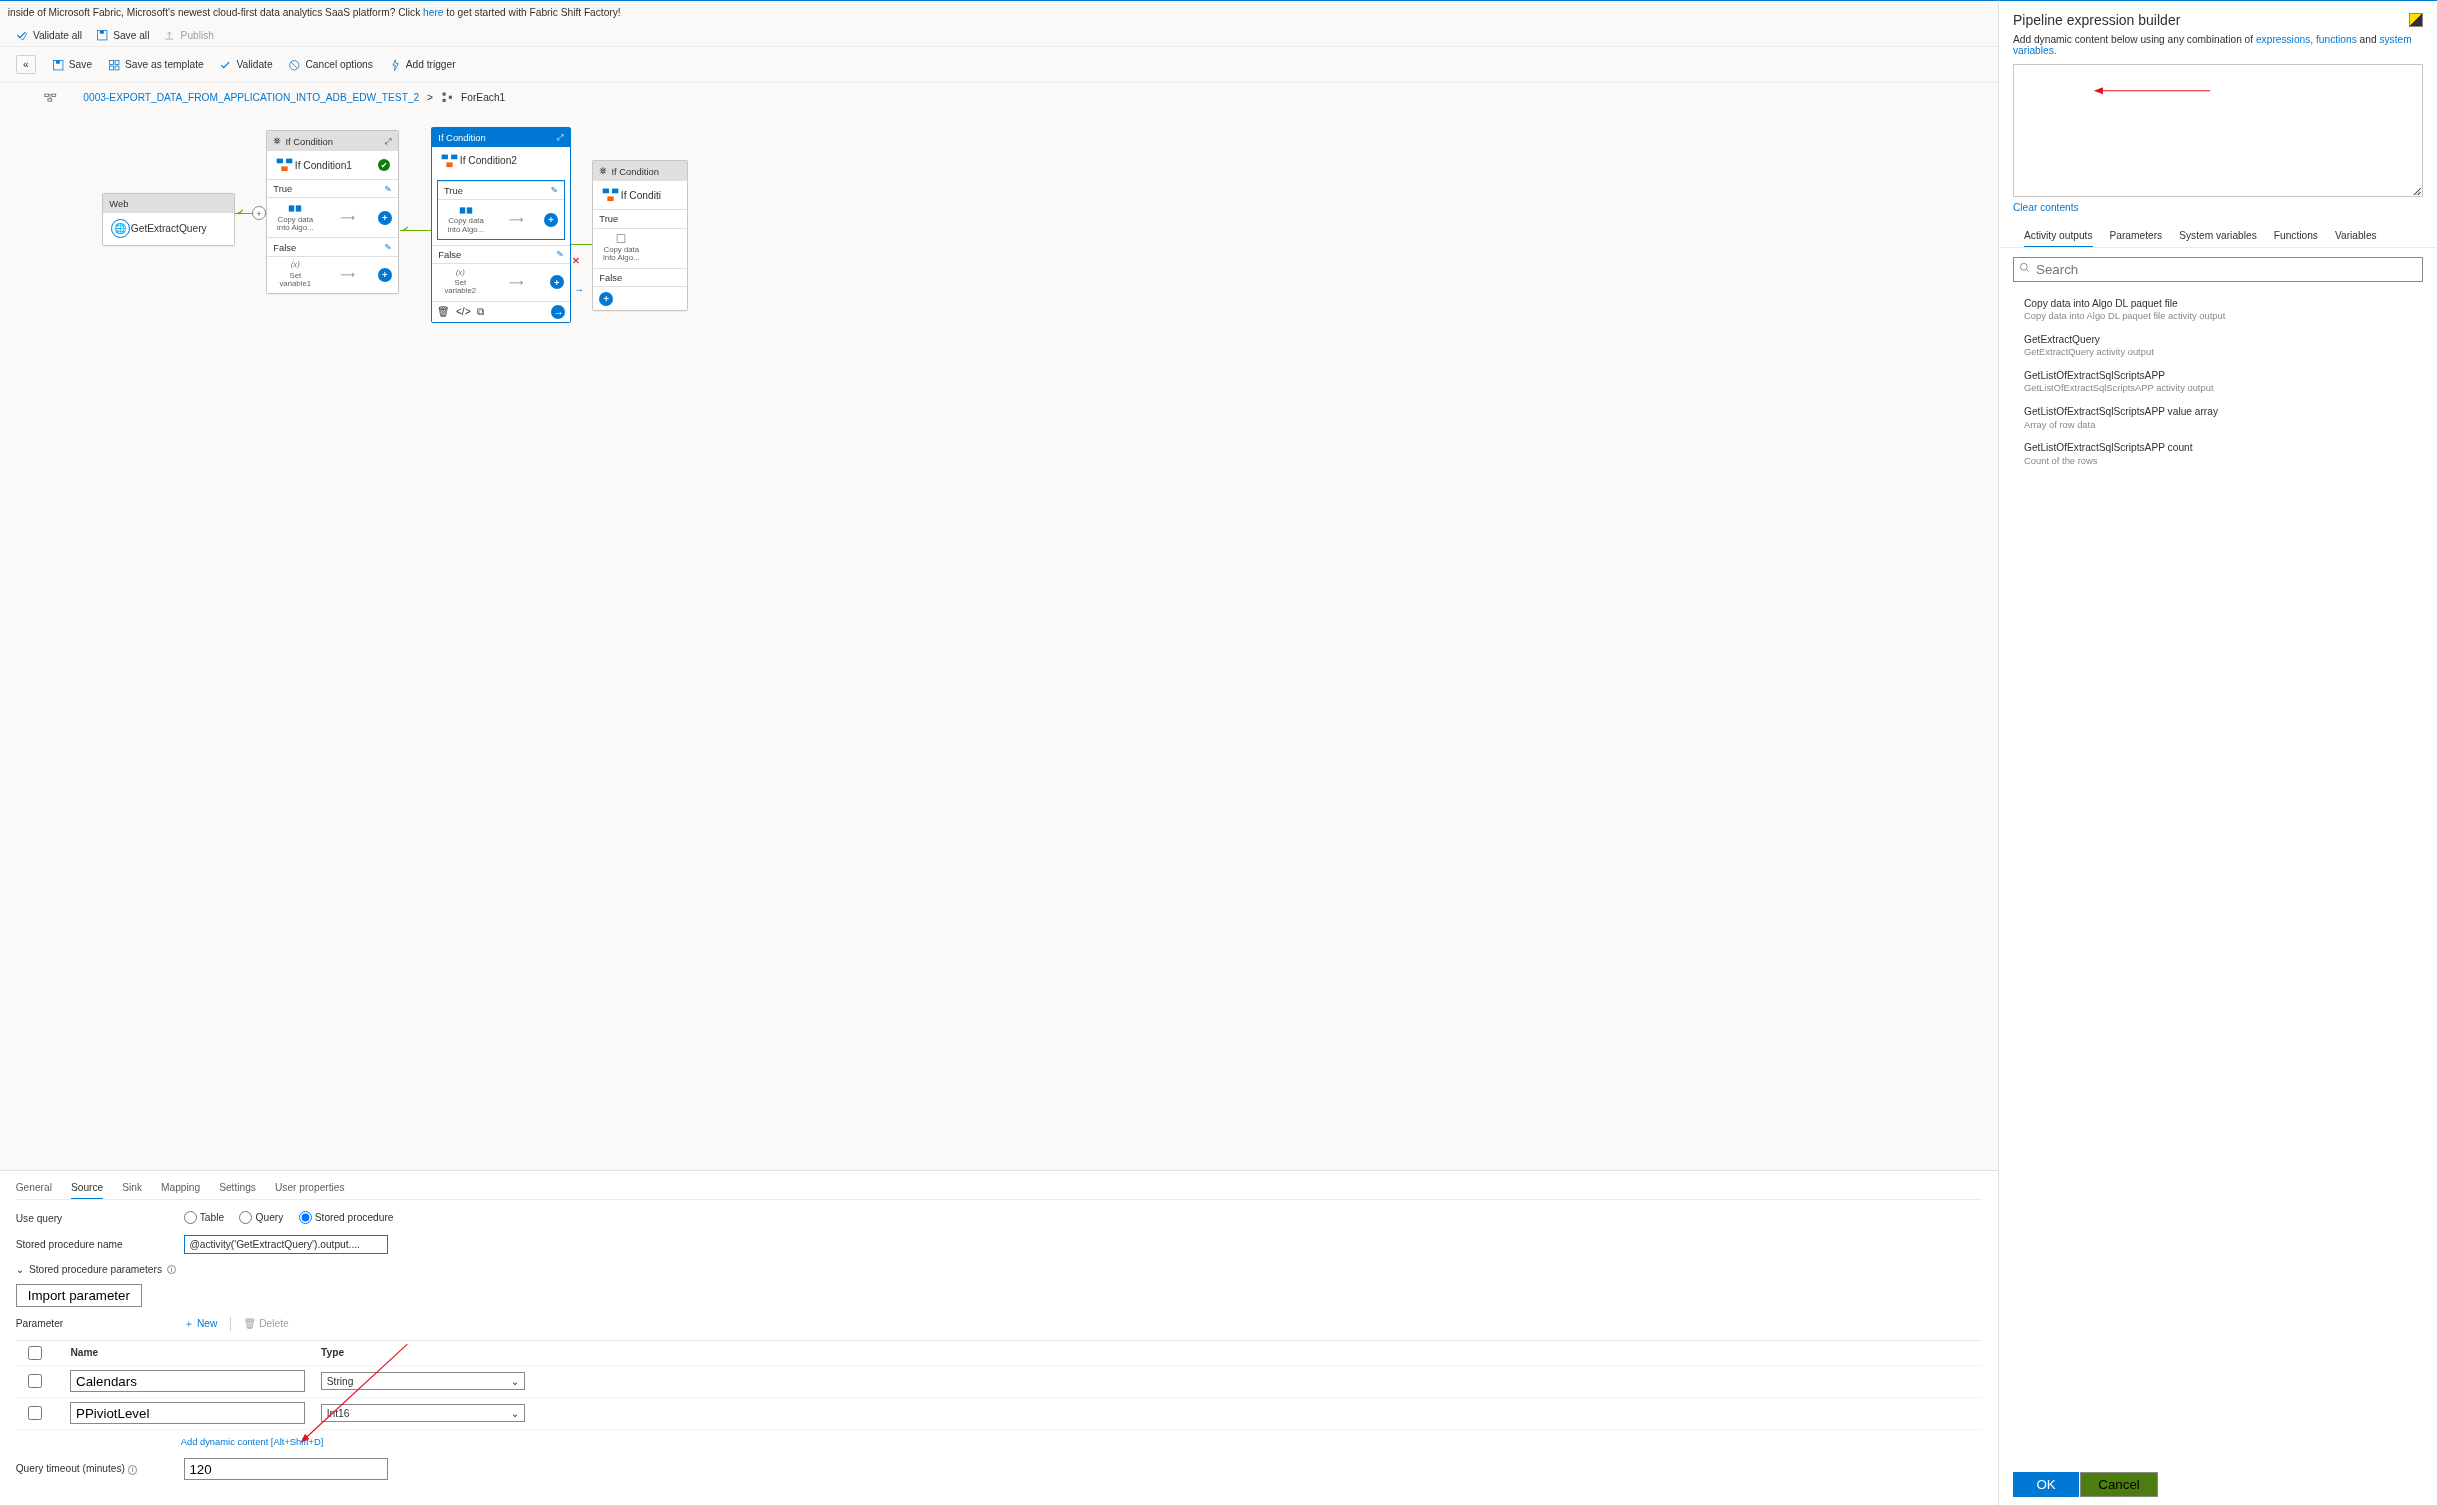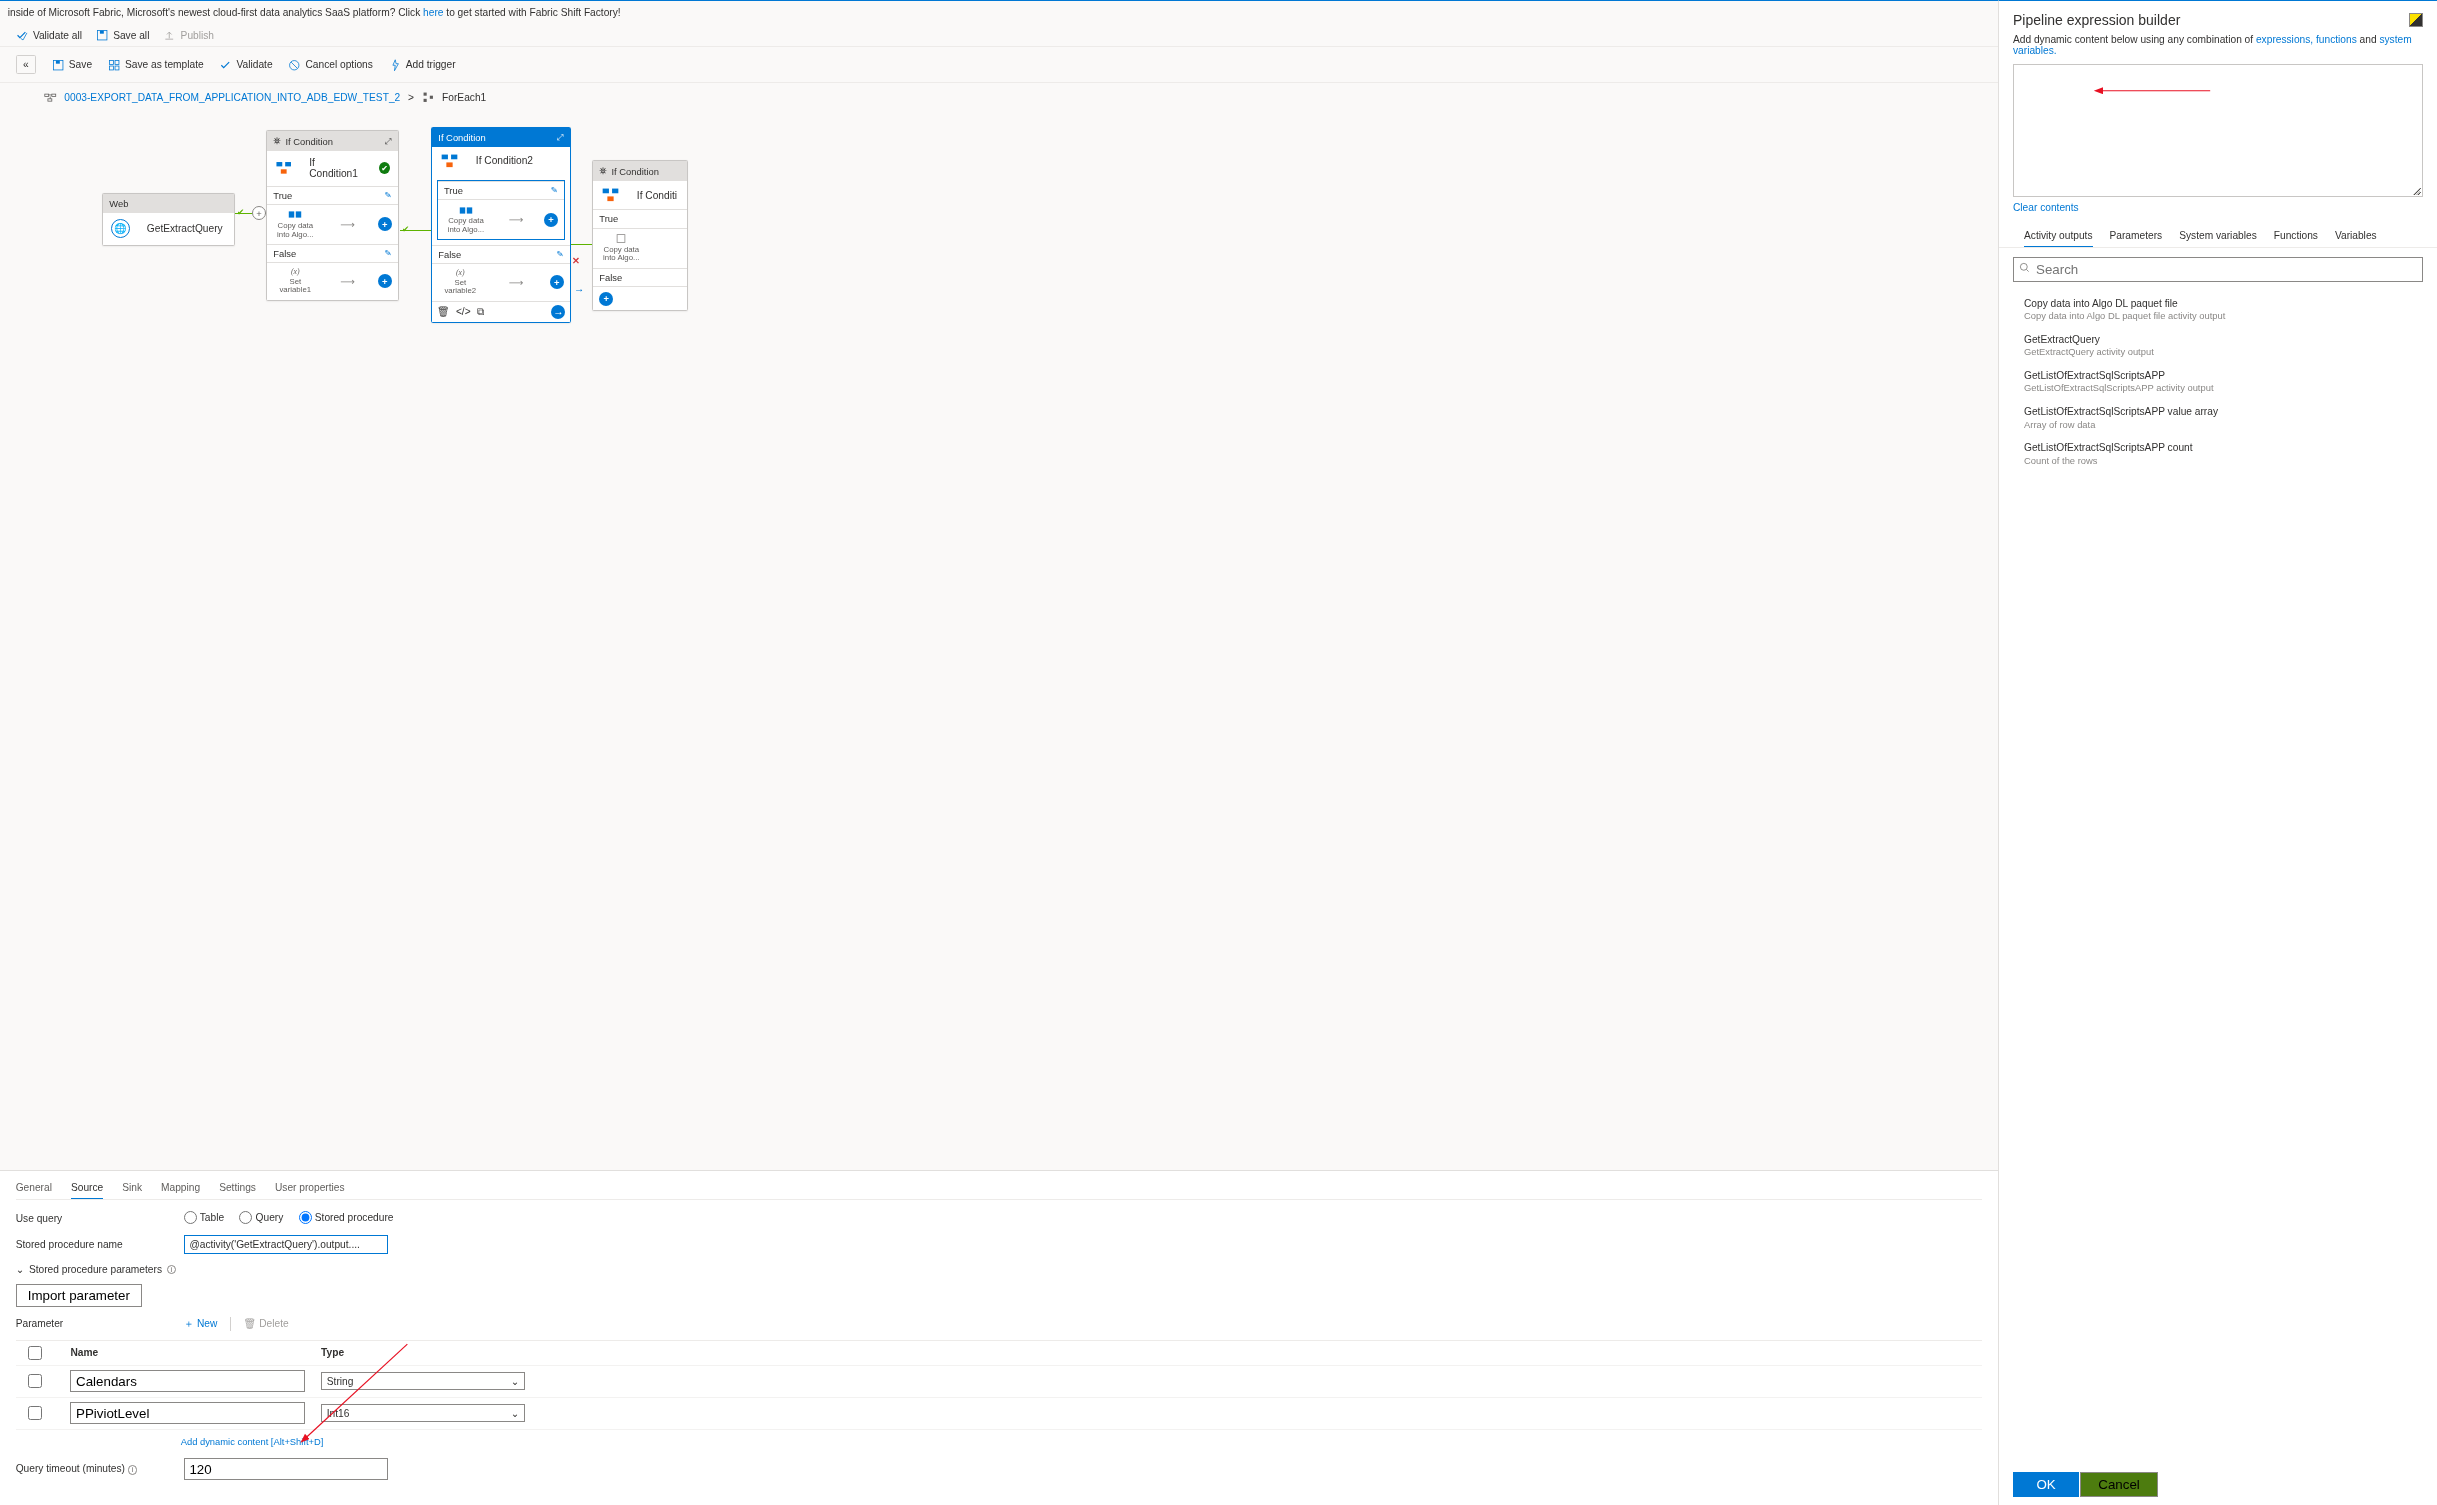--- a/index.html
+++ b/index.html
@@ -20,35 +20,35 @@
 .topbar .btn.disabled { color: #a19f9d; }
 
 
 .actionbar { display: flex; align-items: center; gap: 15.7px; padding: 7.8px 15.7px; background: #faf9f8; border-bottom: 0.8px solid #edebe9; }
 .actionbar .btn { display: inline-flex; align-items: center; gap: 4.7px; cursor: pointer; }
 .chev-left { padding: 3.1px 6.3px; border: 0.8px solid #d2d0ce; border-radius: 1.6px; cursor: pointer; }
 
 
 .crumb-row { display: flex; align-items: center; gap: 7.8px; padding: 7.8px 15.7px 3.1px 44px; }
 .crumb-row svg { width: 12.5px; height: 12.5px; }
-.crumb-link { color: #0078d4; cursor: pointer; }
+.crumb-link { color: #0078d4; cursor: pointer; margin-left: 19px; }
 .crumb-cur { color: #323130; }
 
 
 .canvas-wrap { flex: 1; overflow: auto; position: relative; padding: 15.7px 15.7px 0 47px; background: #faf9f8;}
 .canvas { position: relative; height: 259px; }
 
 .activity-box {
   position: absolute; background: #fff; border: 0.8px solid #c8c6c4; border-radius: 1.6px;
   box-shadow: 0 0.8px 1.6px rgba(0,0,0,.05);
 }
 .activity-box.selected { border: 0.8px solid #0078d4; }
 .activity-box .header { background: #e1dfdd; padding: 3.9px 6.3px; display: flex; align-items: center; gap: 4.7px; font-size: 9.4px; }
 .activity-box.selected > .header.sel { background: #0078d4; color: #fff; }
-.activity-box .body { padding: 6.3px 7.8px; display: flex; align-items: center; gap: 17px; }
+.activity-box .body { padding: 6.3px 7.8px; display: flex; align-items: center; gap: 1px; }
 
 .web-box { left: 55px; top: 71px; width: 133px; }
 .web-box .header { background: #e1dfdd; }
 .web-icon { width: 19px; height: 19px; border-radius: 50%; border: 1.6px solid #0078d4; display: inline-flex; align-items: center; justify-content: center; color:#0078d4;}
 
 .ifbox { width: 133px; }
 .ifbox .section-label { display: flex; justify-content: space-between; align-items: center; padding: 3.1px 6.3px; border-top: 0.8px solid #e1dfdd; border-bottom: 0.8px solid #e1dfdd; font-size: 9.4px;}
 .ifbox .section-body { padding: 4.7px 6.3px; display: flex; align-items: center; gap: 6.3px; }
 .mini-node { display: flex; flex-direction: column; align-items: center; font-size: 7.8px; color: #605e5c; width: 44px; text-align: center; line-height: 1.1;}
 .mini-node .icon { margin-bottom: 1.6px;}

